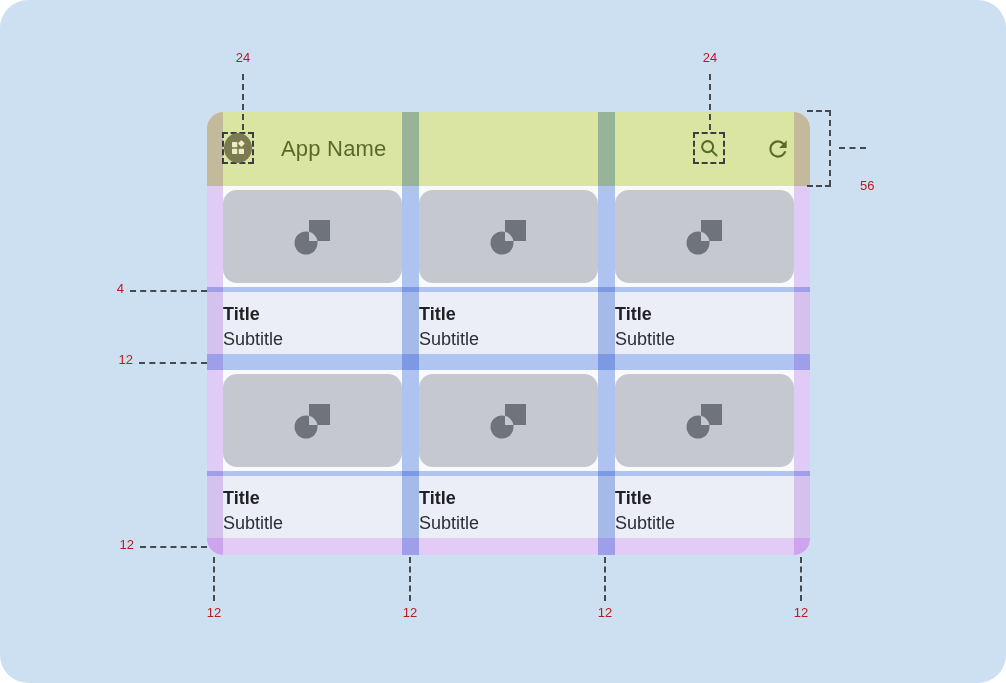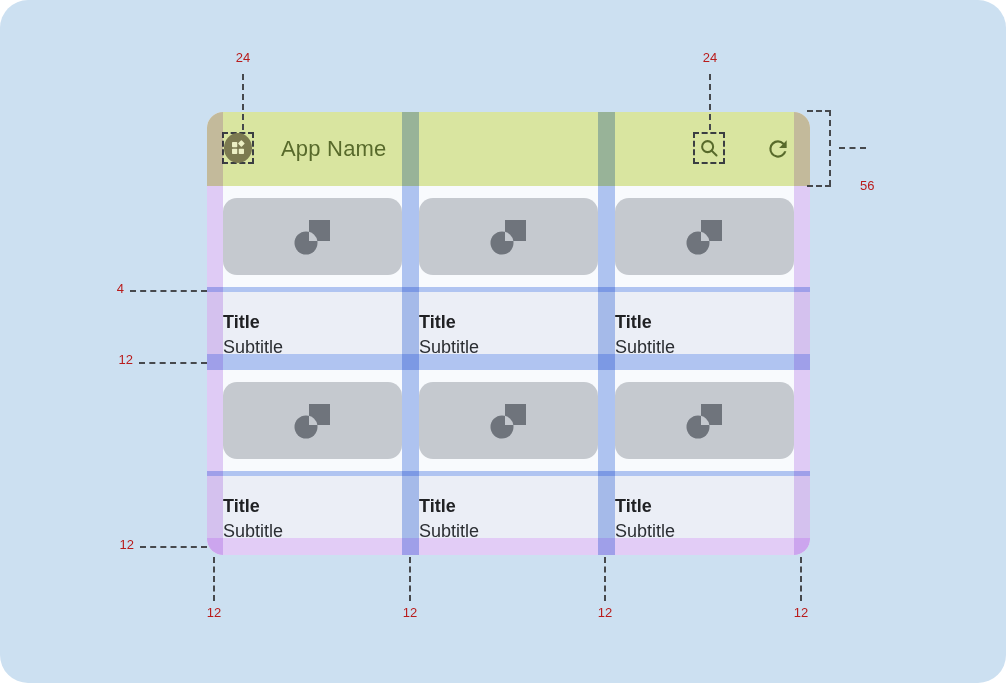--- a/index.html
+++ b/index.html
@@ -8,21 +8,21 @@
   
   .mockup{position:absolute;left:207px;top:112px;width:603px;height:443px;border-radius:16px;overflow:hidden;background:#F8FAFD;}
   .appbar{position:relative;height:74px;background:#D9E5A0;}
   .appbar-title{position:absolute;left:74px;top:0;height:74px;display:flex;align-items:center;font-size:22px;font-weight:500;color:#586A2B;letter-spacing:.2px;}
   .dashed-box{position:absolute;width:32px;height:32px;border:2px dashed #3B3E42;box-sizing:border-box;display:flex;align-items:center;justify-content:center;}
   .box-left{left:15px;top:20px;}
   .box-search{left:486px;top:20px;}
   .refresh-btn{position:absolute;left:556px;top:22px;width:30px;height:30px;display:flex;align-items:center;justify-content:center;background:none;border:none;padding:0;}
   .app-icon-circle{width:30px;height:30px;border-radius:50%;background:#7C7A50;display:flex;align-items:center;justify-content:center;}
 
-  .band{position:relative;display:flex;padding:12px 16px;gap:17px;box-sizing:border-box;}
+  .band{position:relative;display:flex;padding:4px 16px;gap:17px;box-sizing:border-box;}
   .band-img{height:101px;background:#F8FAFD;}
   .band-txt{height:62px;background:#EBEEF6;}
   .gap4{height:5px;background:#FBFCFE;}
   .gap12{height:16px;background:#FBFCFE;}
   .gapBottom{height:17px;background:#FBFCFE;}
   .card-img{flex:1;background:#C5C9CF;border-radius:14px;display:flex;align-items:center;justify-content:center;}
   .card-txt{flex:1;padding-top:5px;}
   .card-title{font-size:18px;font-weight:700;color:#202124;line-height:26px;}
   .card-subtitle{font-size:18px;font-weight:400;color:#2B2E33;line-height:24px;}
 

